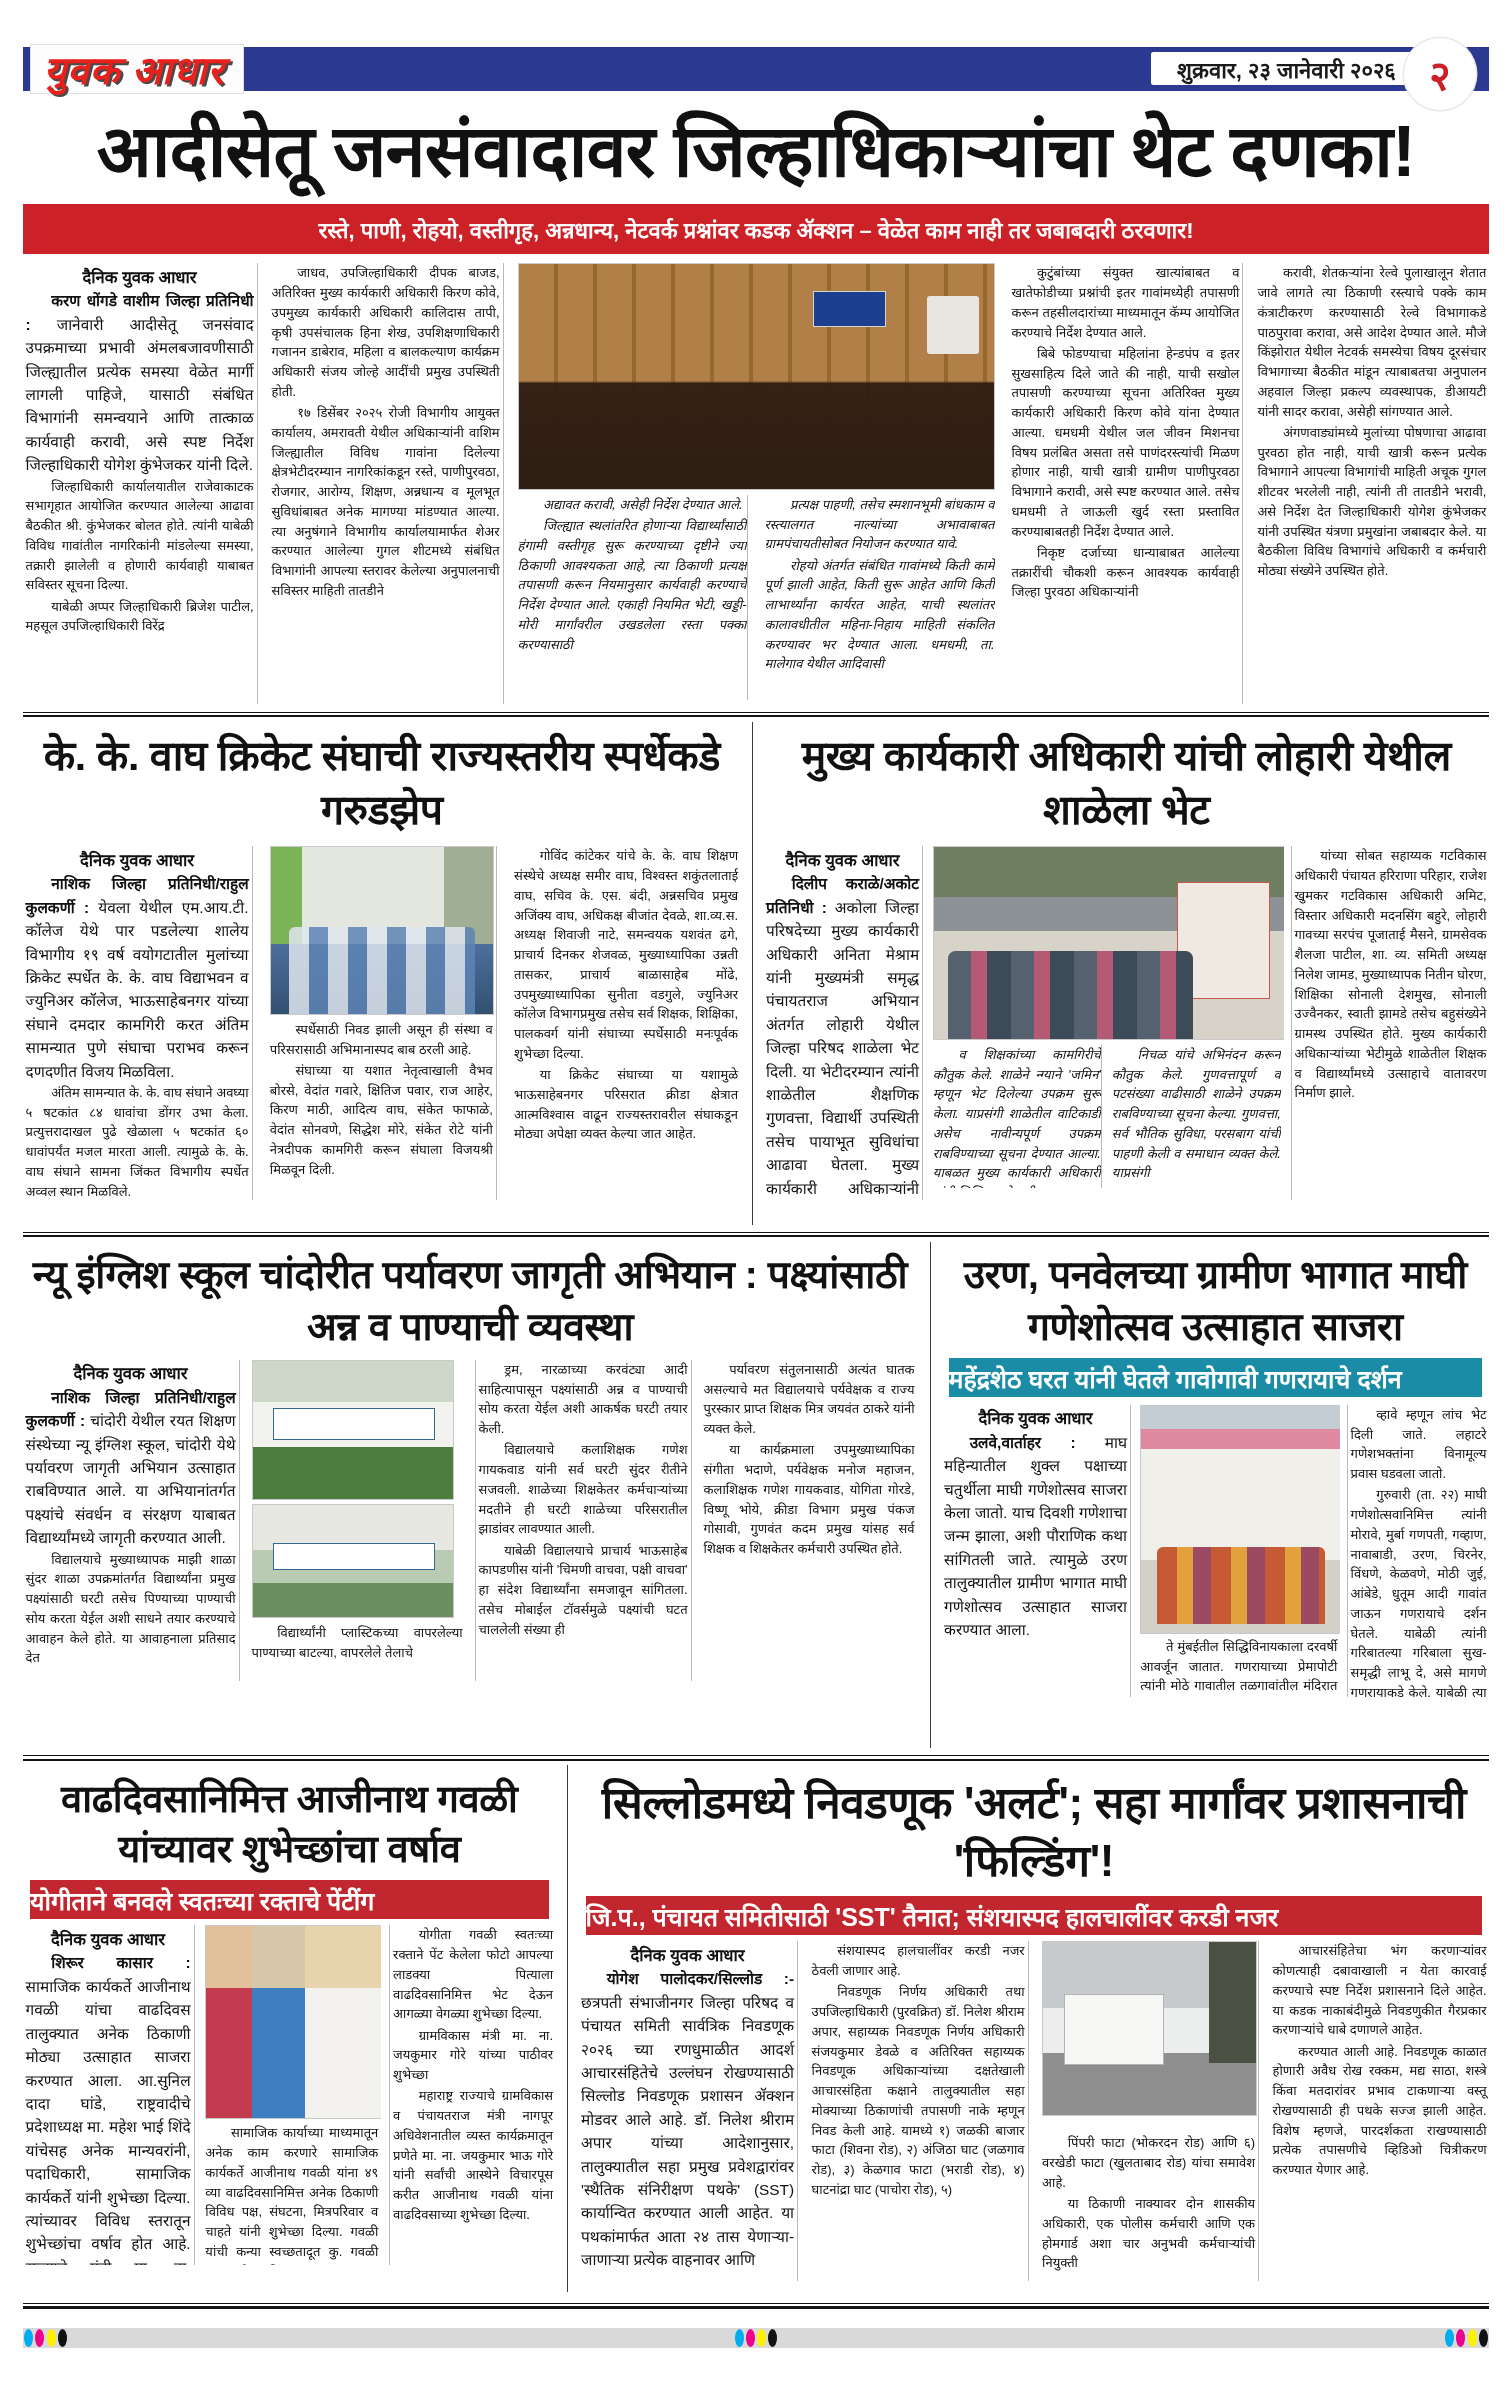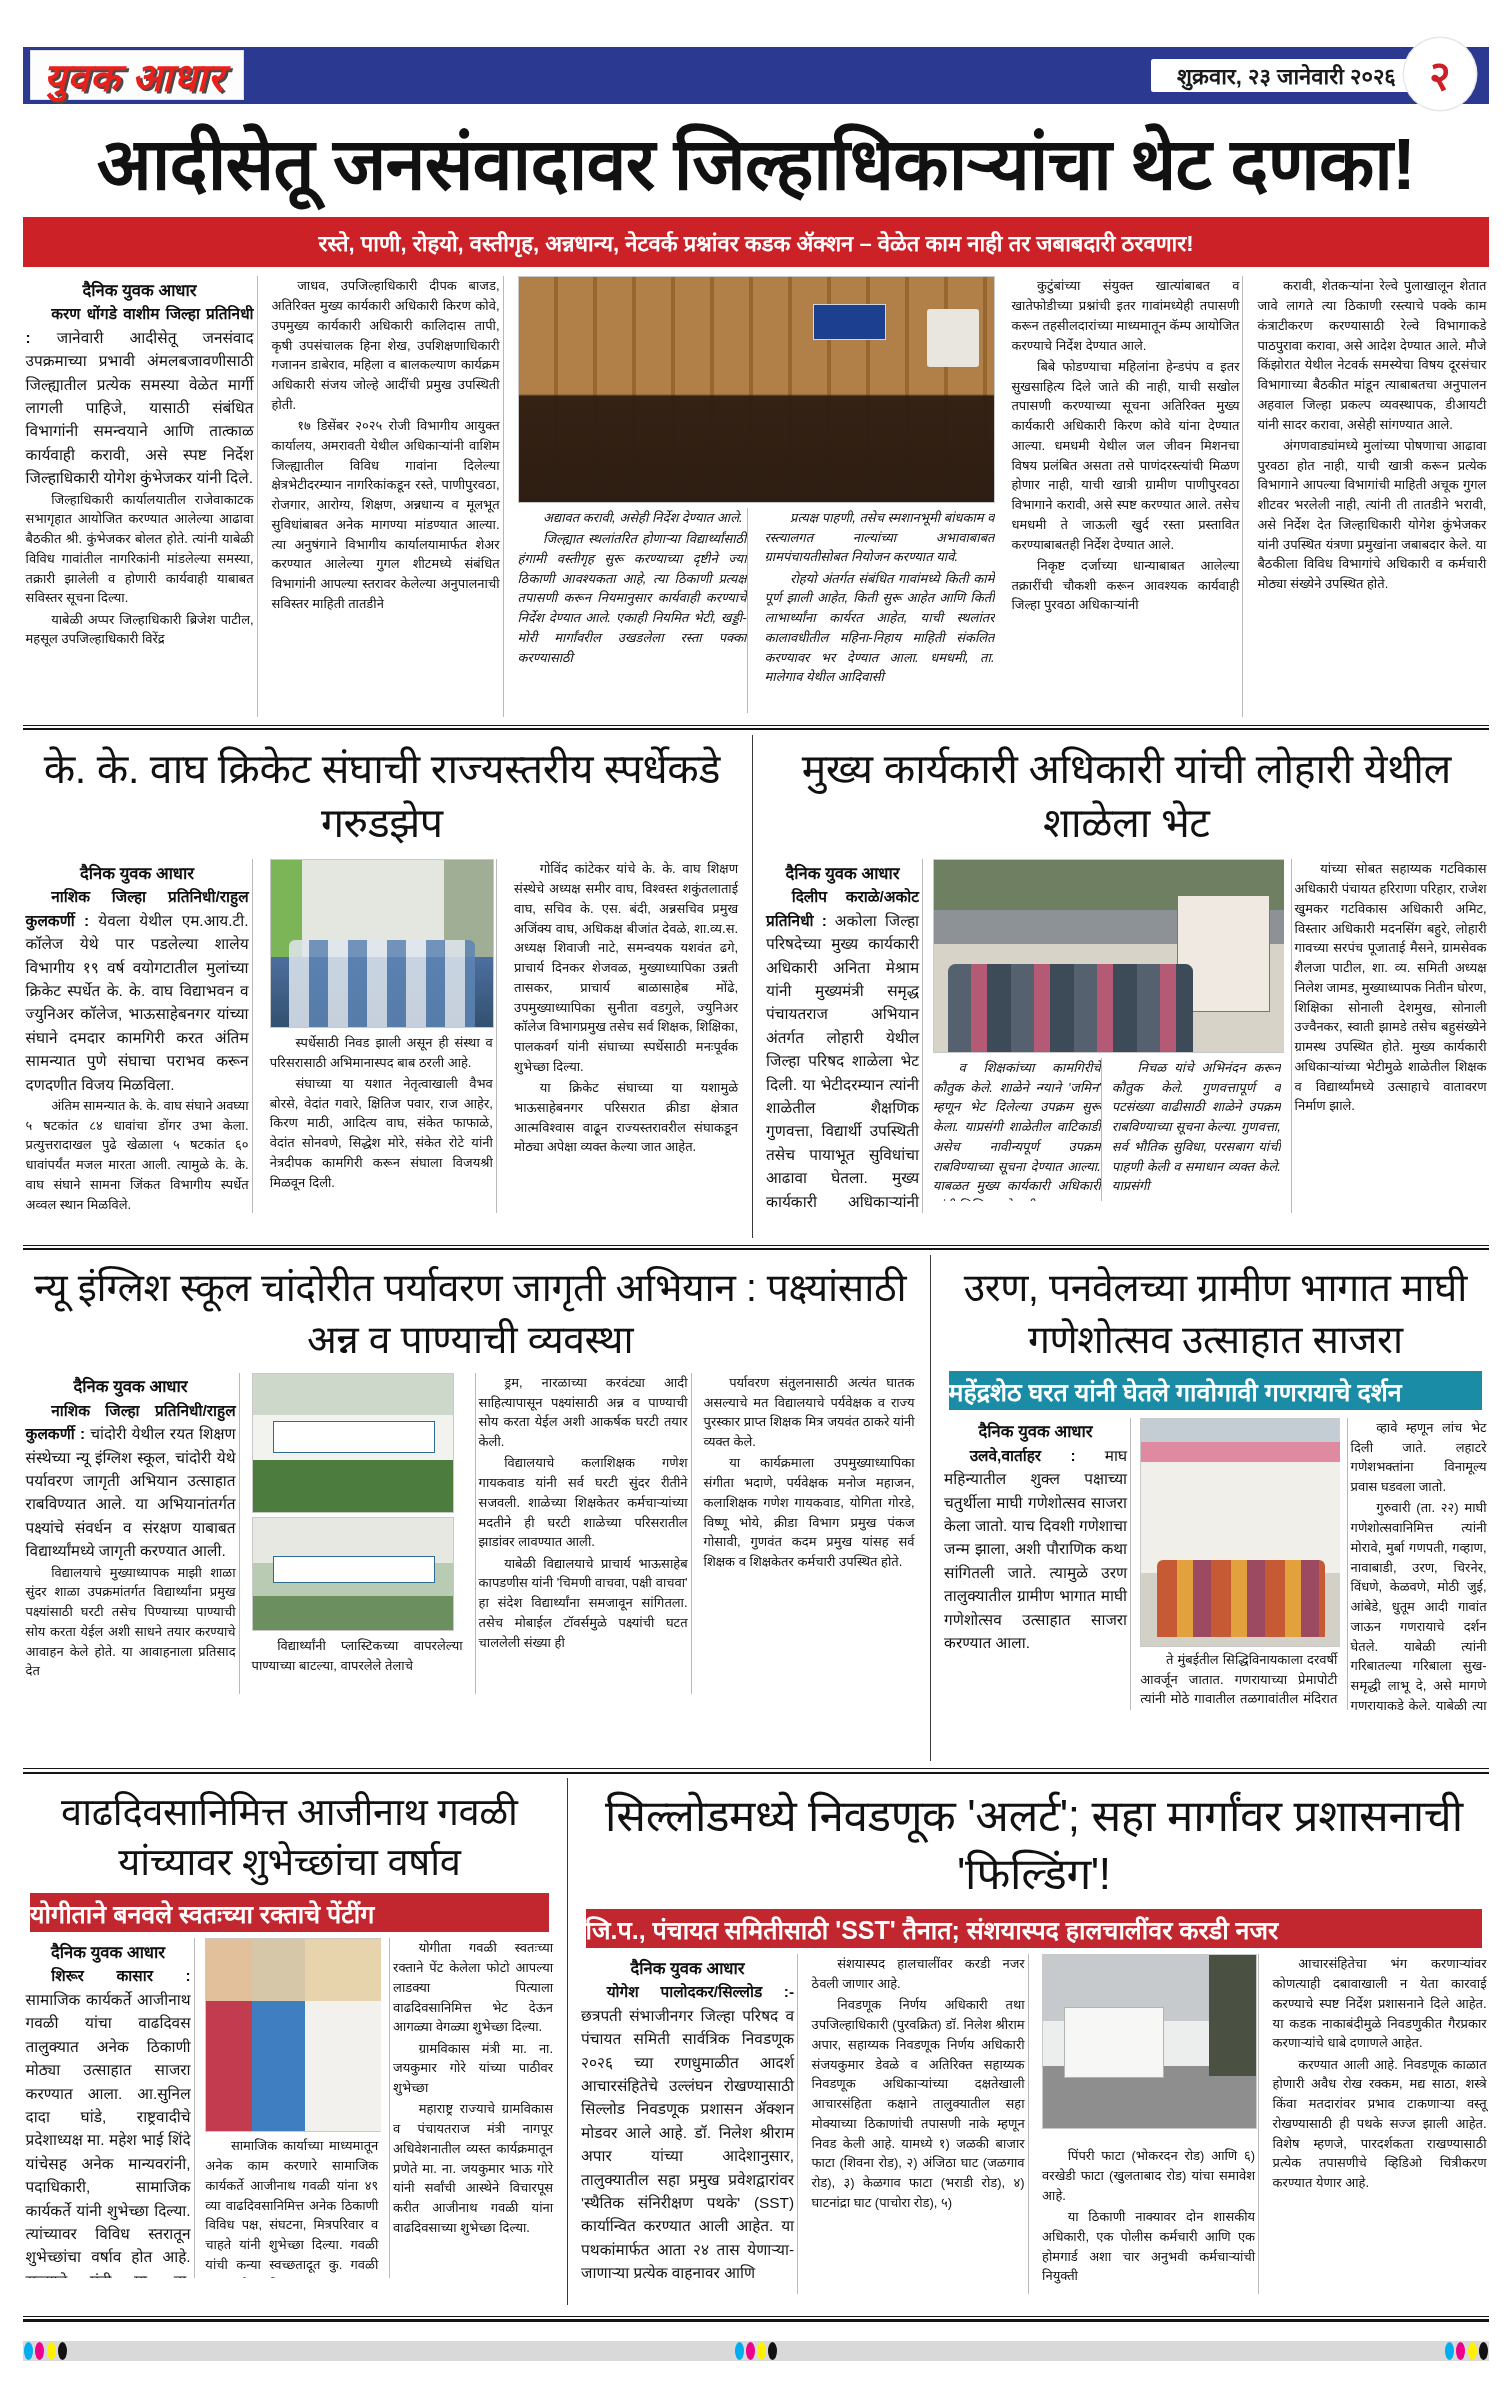--- a/index.html
+++ b/index.html
@@ -2,21 +2,21 @@
 <html style="font-size:12px"><head>
 <meta charset="utf-8">
 <style>
   * { margin:0; padding:0; box-sizing:border-box; }
   html,body { background:#ffffff; }
   body { width:1512px; height:2401px; overflow:hidden;
          font-family:"Liberation Sans","DejaVu Sans",sans-serif; color:#111; }
   .page { width:1512px; height:2401px; padding:27px 22.6px 0; position:relative; }
 
   
-  .topbar { margin-top:19.6px; height:57px; background:#2b3990; position:relative;
+  .topbar { margin-top:19.6px; height:44px; background:#2b3990; position:relative;
             display:flex; align-items:center; }
   .logo-box { background:#fdfdfd; height:50px; margin-left:7.5px; padding:3px 19.6px 3px 13.6px;
               display:flex; align-items:center; box-shadow:0 0 0 0.8px #d8d8d8 inset; }
   .logo-text { color:#e8211d; font-size:39px; font-weight:800; font-style:italic;
                letter-spacing:0.8px; text-shadow:2.3px 2.3px 0 #4a4a4a; white-space:nowrap; }
   .date-box { background:#ffffff; height:33px; margin-left:auto; margin-right:68px;
               padding:0 25.6px; display:flex; align-items:center; border-radius:2.3px; }
   .date-text { font-size:22px; font-weight:700; color:#1a1a1a; white-space:nowrap; }
   .page-circle { position:absolute; right:13.6px; top:-9px; width:72px; height:72px;
                  background:#ffffff; border-radius:50%; display:flex; align-items:center;
@@ -45,21 +45,21 @@
   .minicols { display:flex; justify-content:space-between; margin-top:4.5px; height:205px; overflow:hidden; }
   .minicol { overflow:hidden;font-style:italic; }
 
   .sec-divider { margin-top:7.5px; height:5.3px; border-top:1.5px solid #141414;
                  border-bottom:2.3px solid #141414; }
 
   
   .section { display:flex; }
   .half { overflow:hidden; }
   .half-r { border-left:0.8px solid #3a3a3a; }
-  .h2 { text-align:center; font-weight:400; line-height:1.32; letter-spacing:-0.4px; }
+  .h2 { text-align:center; font-weight:700; line-height:1.32; letter-spacing:-0.4px; }
   .color-bar { display:flex; align-items:center; margin:6px 7.5px 4.5px; }
   .color-bar span { color:#fff; font-weight:700; white-space:nowrap; }
 
   
   #sec2 { margin-top:4.5px; height:503px; }
   #sec2-left { flex:0 0 729px; padding:7.5px 10.5px 0 0; }
   #sec2-right { flex:0 0 738px; padding:7.5px 0 0 10.5px; }
   #sec2 .h2 { font-size:41px; }
   .s2body { margin-top:9px; height:354px; }
   .s2lc { flex:0 0 230px; }

